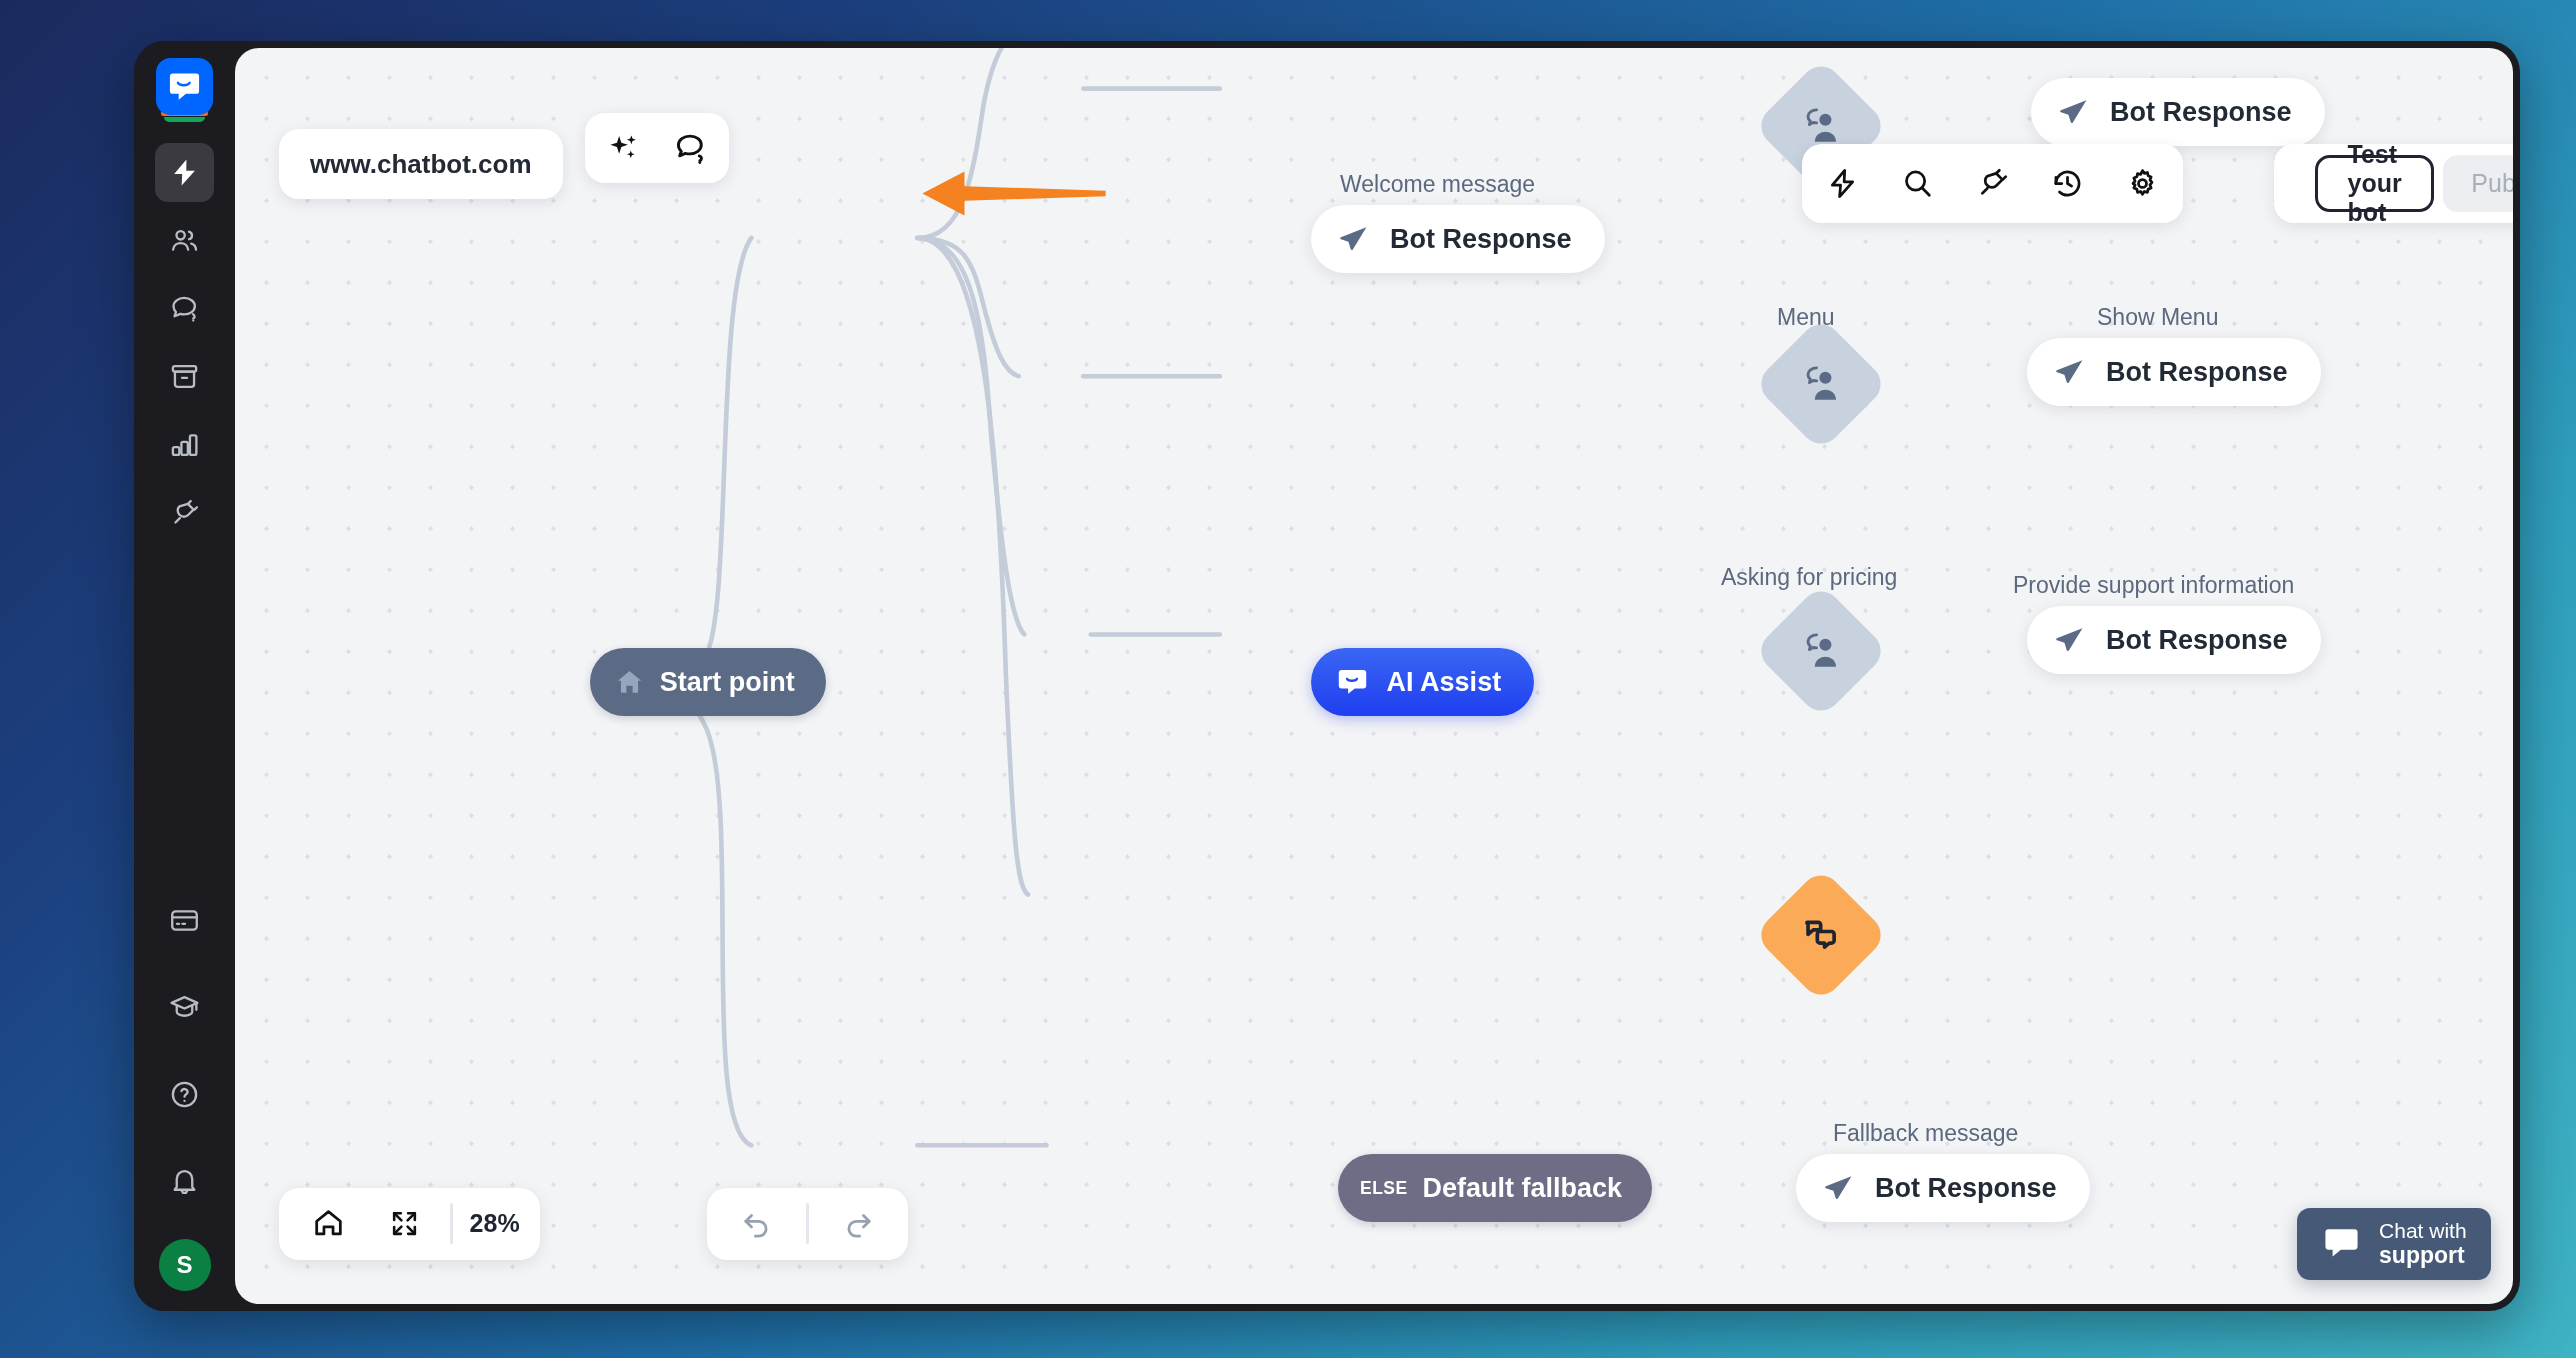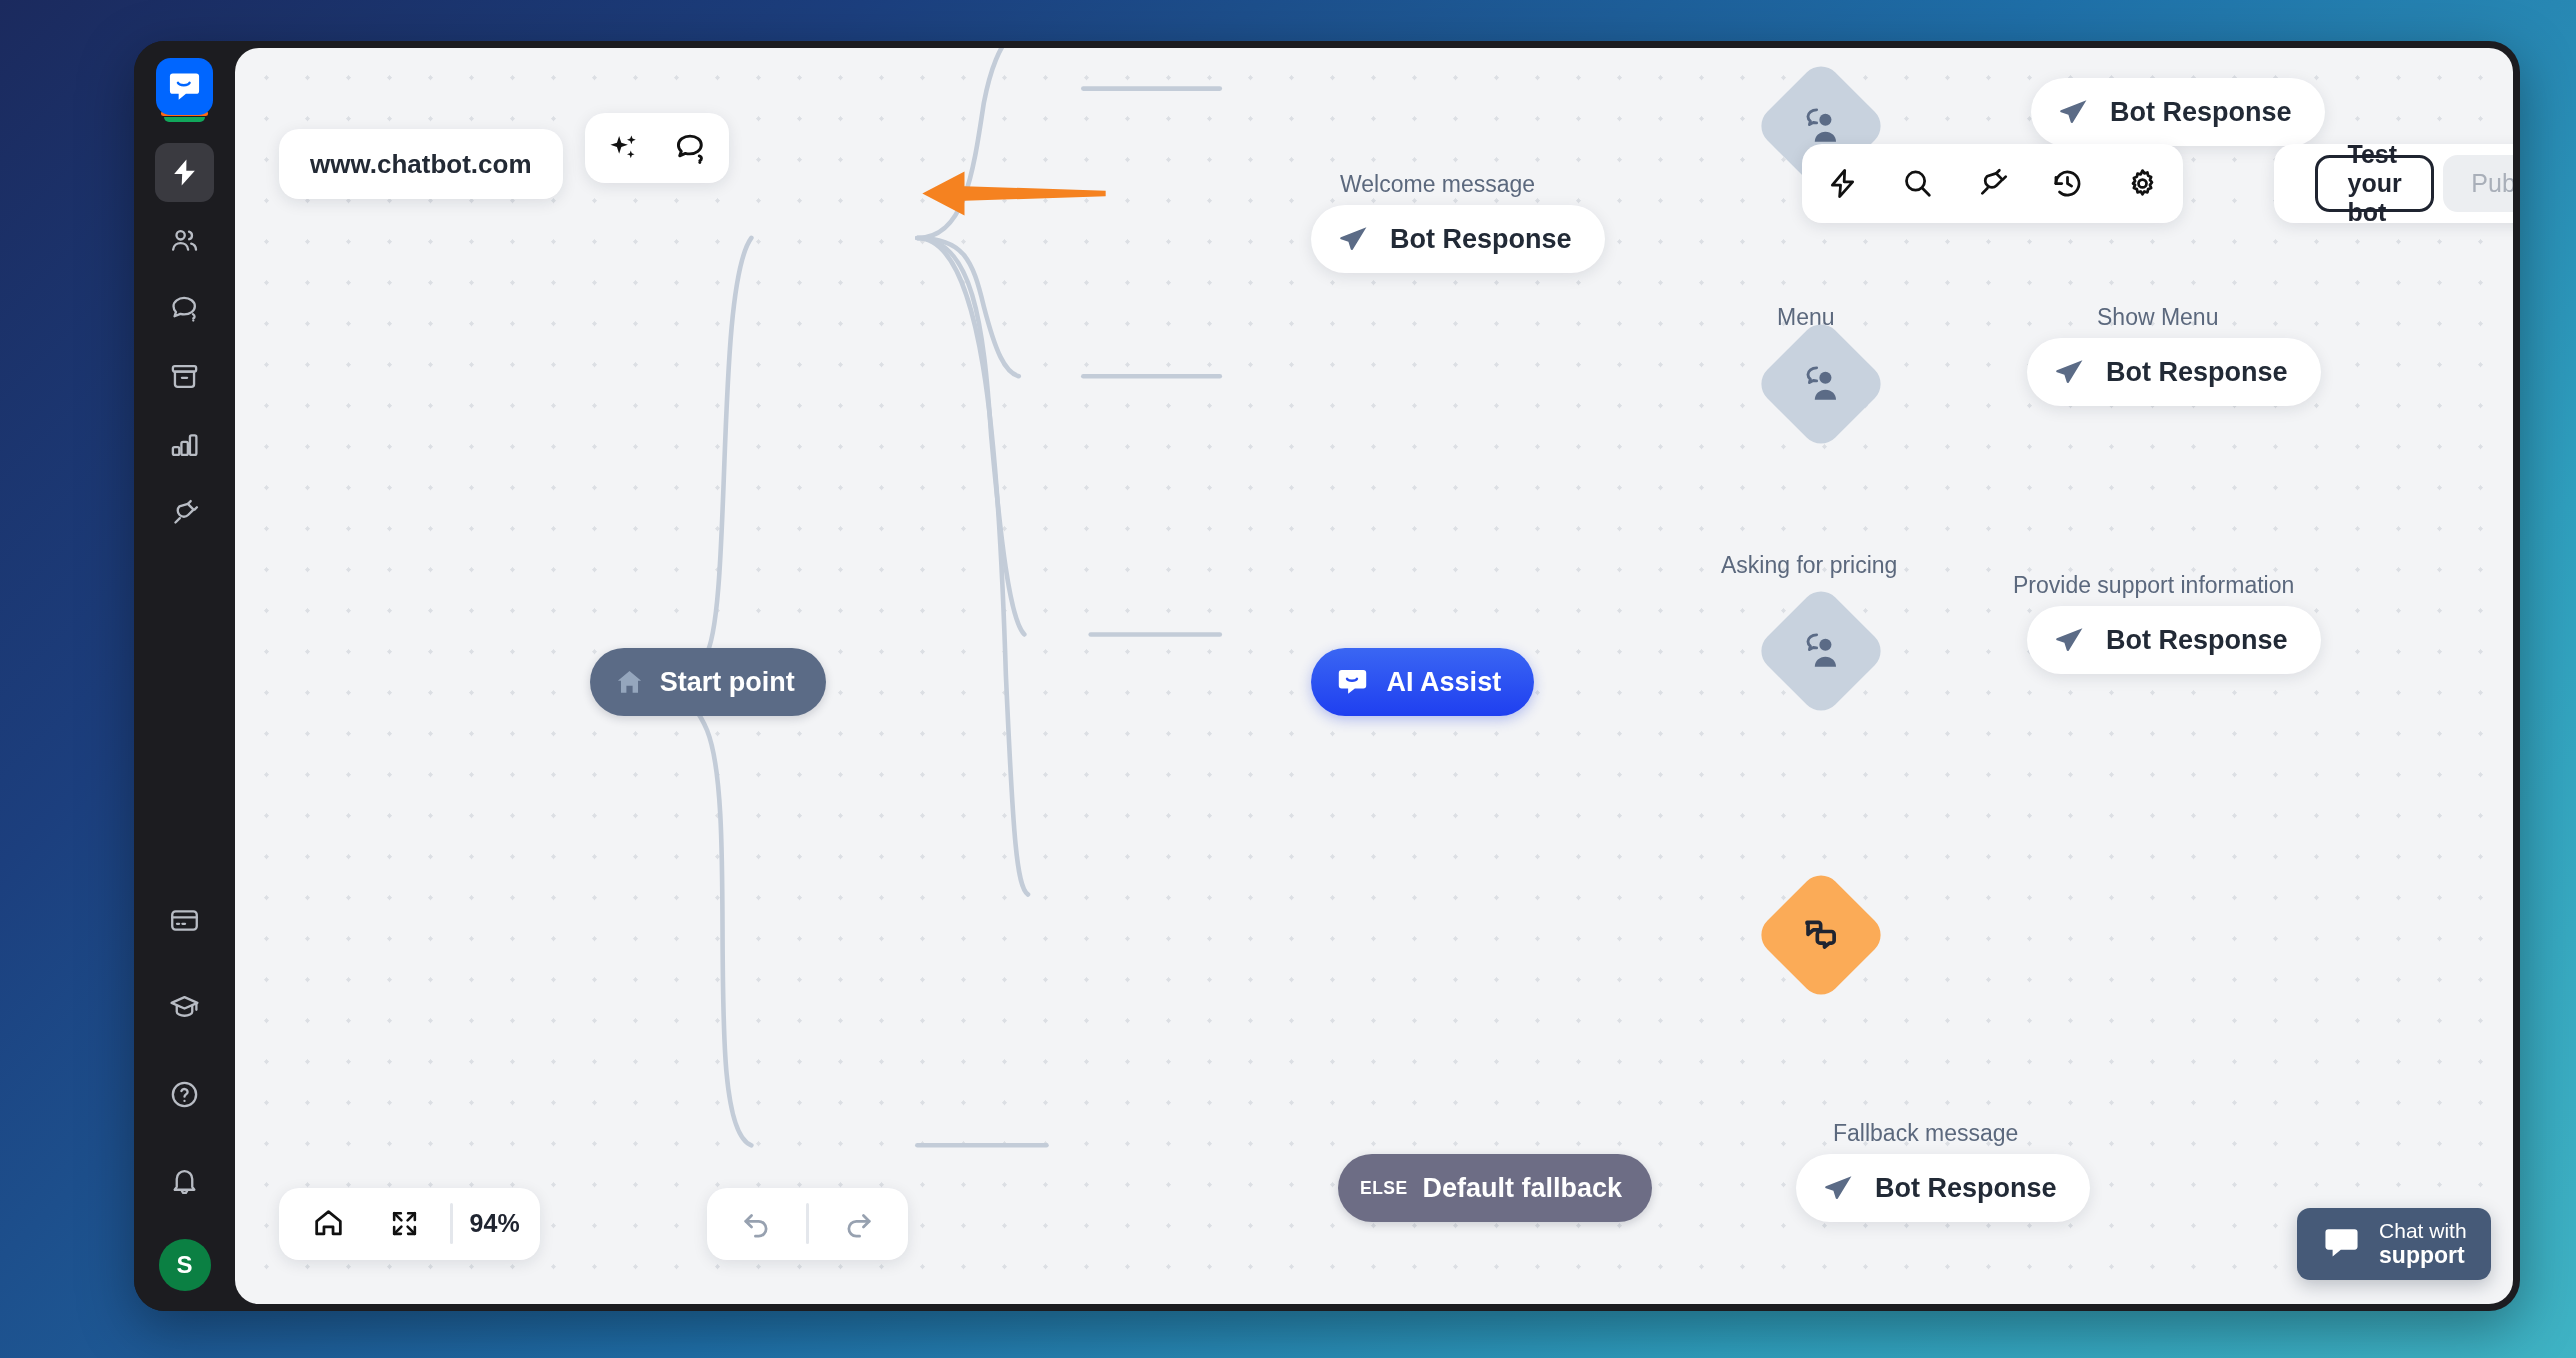--- a/index.html
+++ b/index.html
@@ -271,21 +271,21 @@
       </svg>
     </div>
     <div class="node-label" style="left:1862px; top:256px;">Show Menu</div>
     <div class="node n-bot" style="left:1792px; top:290px;">
       <svg width="33" height="33" viewBox="0 0 24 24" fill="#5b6b86">
         <path d="M21.4 3.1 2.8 10.4c-.7.3-.6 1.3.1 1.5l5.4 1.7 1.7 5.5c.2.7 1.2.8 1.5.1L21.4 3.1z"></path>
       </svg>
       <span>Bot Response</span>
     </div>
 
-    <div class="node-label" style="left:1486px; top:504px;">Asking for pricing</div>
+    <div class="node-label" style="left:1486px; top:516px;">Asking for pricing</div>
     <div class="diamond grey" style="left:1538px; top:555px;">
       <svg width="44" height="44" viewBox="0 0 24 24" fill="#5b6b86">
         <path d="M9.6 3.2c-2.6 0-4.7 1.6-4.7 3.6 0 1 .5 1.9 1.3 2.5l-.5 1.9 2.1-1.1c.5.1 1.1.2 1.8.2" fill="none" stroke="#5b6b86" stroke-width="1.6" stroke-linecap="round" stroke-linejoin="round"></path>
         <circle cx="14.4" cy="8.6" r="3.3"></circle>
         <path d="M8.6 20.6c0-3.2 2.6-5.5 5.8-5.5s5.8 2.3 5.8 5.5z"></path>
       </svg>
     </div>
     <div class="node-label" style="left:1778px; top:524px;">Provide support information</div>
     <div class="node n-bot" style="left:1792px; top:558px;">
       <svg width="33" height="33" viewBox="0 0 24 24" fill="#5b6b86">
@@ -395,21 +395,21 @@
             <path d="M4 4 9.6 9.6"></path>
           <path d="M20 9.2V4h-5.2"></path>
             <path d="M20 4 14.4 9.6"></path>
           <path d="M4 14.8V20h5.2"></path>
             <path d="M4 20 9.6 14.4"></path>
           <path d="M20 14.8V20h-5.2"></path>
             <path d="M20 20 14.4 14.4"></path>
         </svg>
       </div>
       <div class="divider"></div>
-      <div class="zoom-level">94%</div>
+      <div class="zoom-level">28%</div>
     </div>
 
     <div class="undo-bar">
       <div class="icon-btn">
         <svg width="33" height="33" viewBox="0 0 24 24" fill="none" stroke="#97a1b0" stroke-width="2" stroke-linecap="round" stroke-linejoin="round">
           <path d="M8.4 6.2 4.2 10.4l4.2 4.2"></path>
           <path d="M4.2 10.4h9.4a5.4 5.4 0 0 1 0 10.8h-2.4"></path>
         </svg>
       </div>
       <div class="divider"></div>

